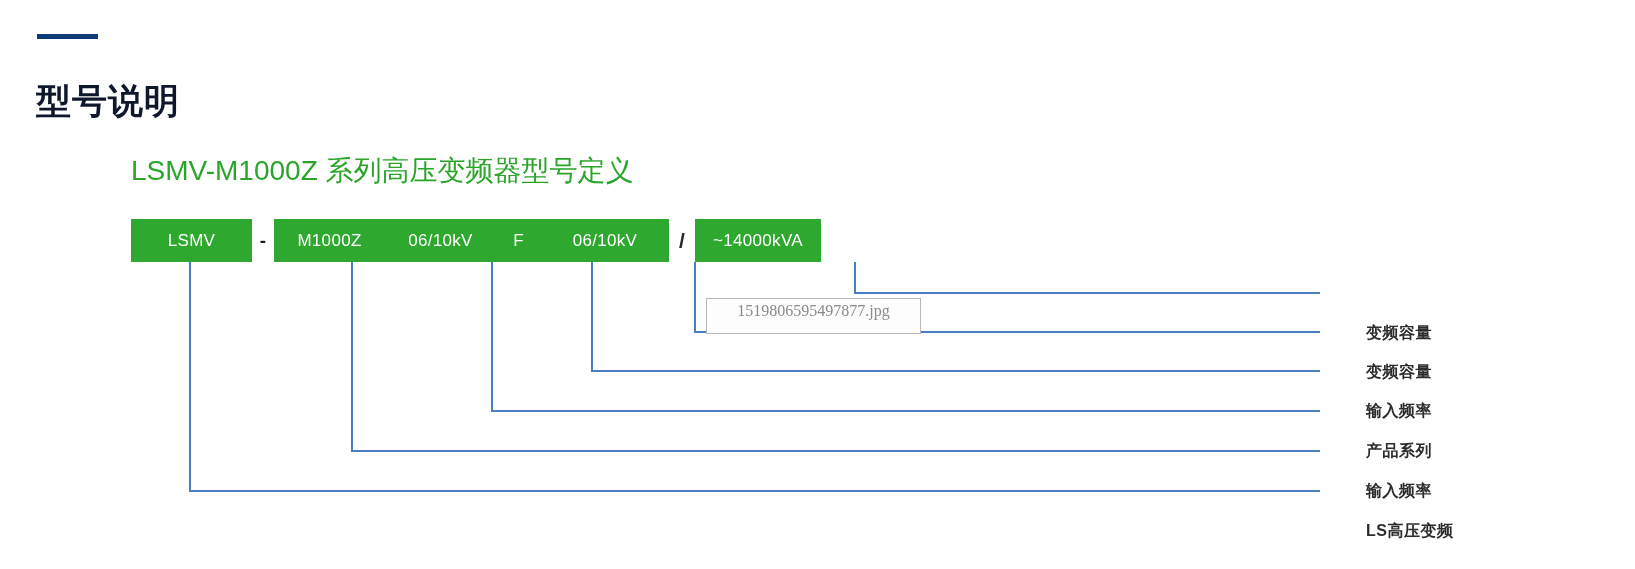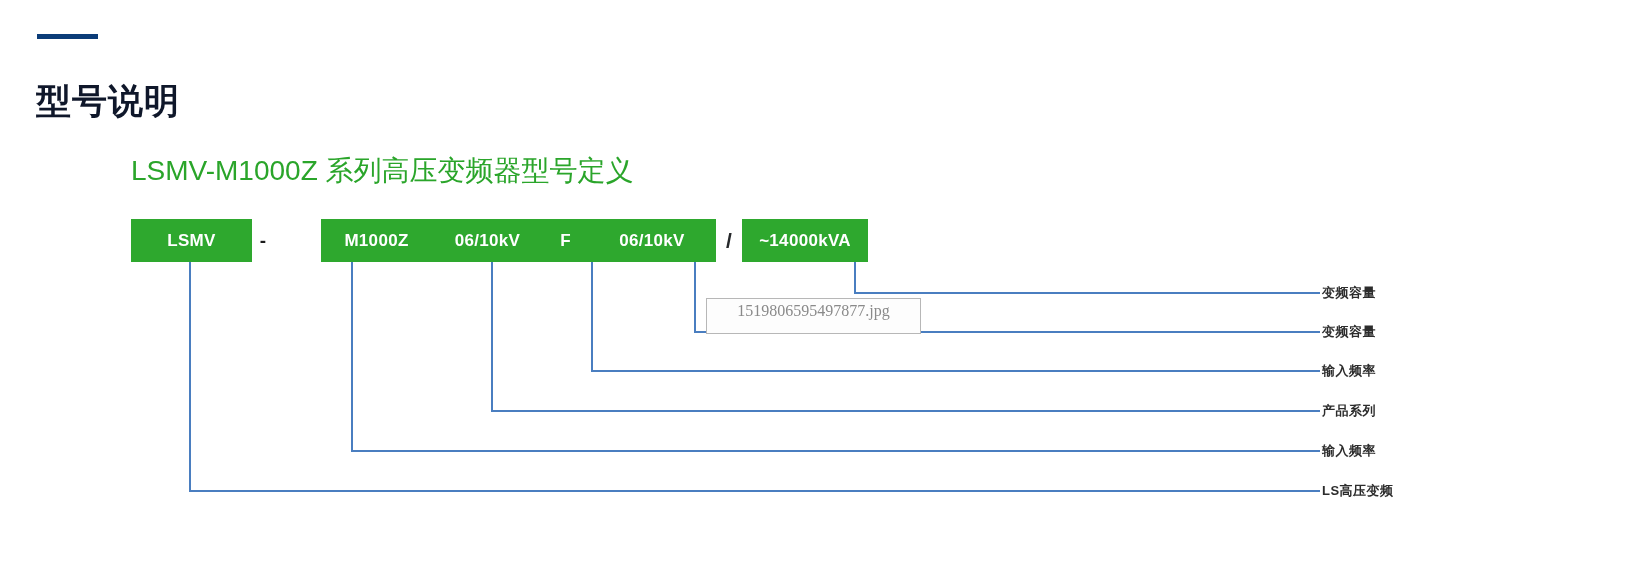--- a/index.html
+++ b/index.html
@@ -60,21 +60,21 @@
     left: 131px;
     top: 219px;
     height: 43px;
     display: flex;
     align-items: stretch;
   }
   .code-box {
     background: #2ea82e;
     color: #ffffff;
     font-size: 17px;
-    font-weight: bold;
+    font-weight: normal;
     letter-spacing: 0.3px;
     display: flex;
     align-items: center;
     justify-content: center;
     height: 43px;
     box-sizing: border-box;
   }
   .sep {
     color: #1a1a1a;
     font-size: 19px;
@@ -82,48 +82,49 @@
     display: flex;
     align-items: center;
     justify-content: center;
     height: 43px;
     background: transparent;
   }
   .sep.slash { color: #26282b; font-size: 21px; }
 
   .w-lsmv   { width: 121px; }
   .w-dash   { width: 22px; }
-  .w-m1000z { width: 111px; margin-left: 47px; }
+  .w-m1000z { width: 111px; }
   .w-in-v   { width: 111px; }
   .w-freq   { width: 45px; }
   .w-out-v  { width: 128px; }
   .w-slash  { width: 26px; }
   .w-cap    { width: 126px; }
 
   
   #leader-lines {
     position: absolute;
     left: 0;
     top: 0;
     width: 1635px;
     height: 569px;
     pointer-events: none;
   }
   #leader-lines path { fill: none; stroke: #4a7ec0; stroke-width: 2; }
 
   
   .leader-label {
     position: absolute;
-    left: 1322px;
-    font-size: 13px;
+    left: 1366px;
+    font-size: 16px;
     font-weight: bold;
     color: #2c2c2c;
     white-space: nowrap;
     letter-spacing: 0.5px;
     transform: translateY(-50%);
+    margin-top: 40px;
   }
 
   
   #filename-tooltip {
     position: absolute;
     left: 706px;
     top: 298px;
     width: 215px;
     height: 36px;
     box-sizing: border-box;

